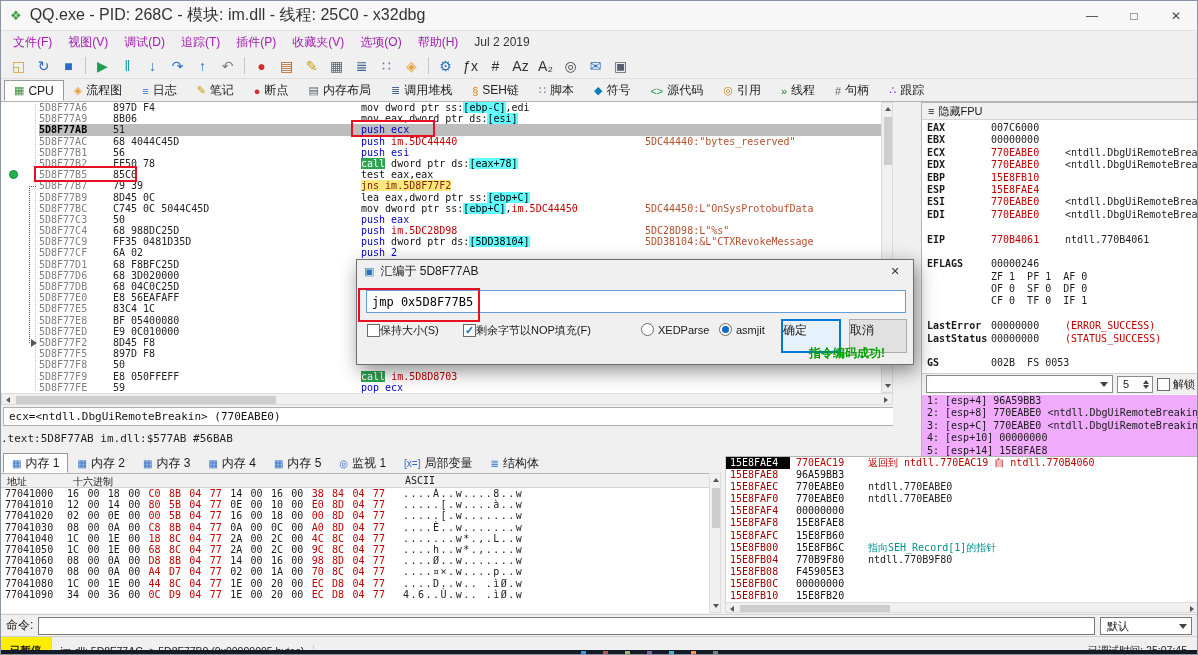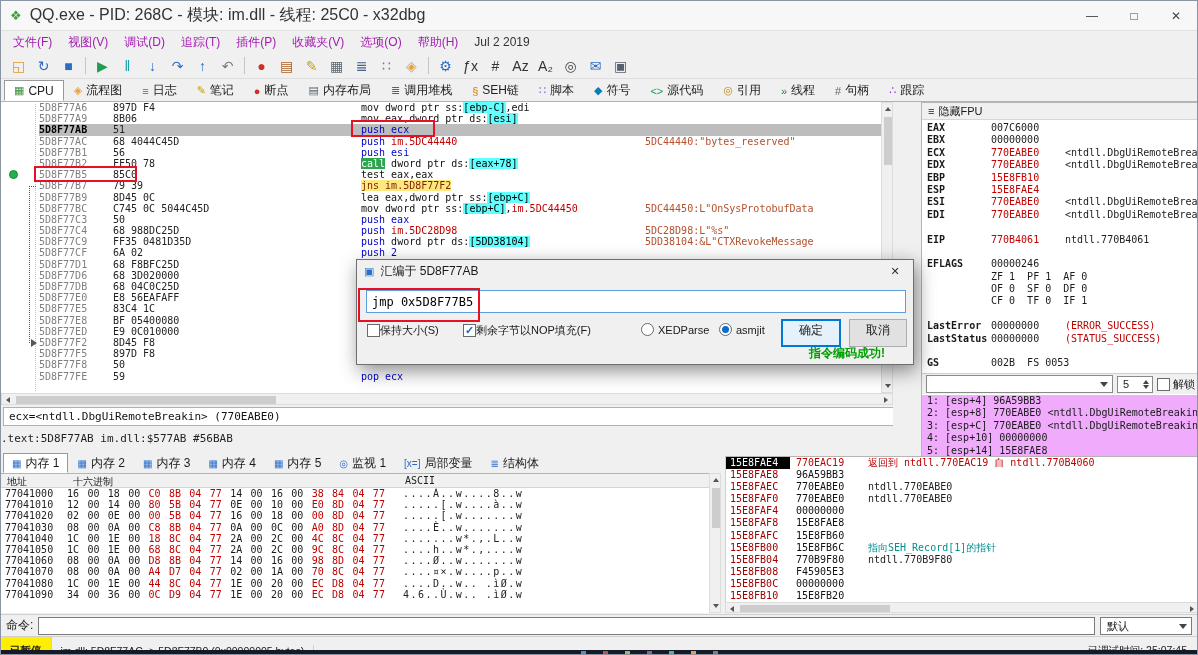--- a/index.html
+++ b/index.html
@@ -111,21 +111,21 @@
 .tk-ico{width:5px;height:4px}
 
 #dialog{position:absolute;left:355px;top:258px;width:558px;height:106px;background:#f0f0f0;border:1px solid #6f6f6f;box-shadow:3px 6px 18px rgba(0,0,0,.45);z-index:50}
 #dlg-titlebar{height:23px;display:flex;align-items:center;padding-left:7px}
 #dlg-icon{color:#2b6cc8;margin-right:6px;font-size:11px}
 #dlg-close{margin-left:auto;width:36px;height:23px;display:flex;align-items:center;justify-content:center;font-size:11px;color:#333}
 #dlg-input{position:absolute;left:9px;top:30px;width:540px;height:23px;border:1px solid #5f9ddc;background:#fff;font:12px "DejaVu Sans Mono",monospace;padding-left:5px}
 .dlg-ctrl{position:absolute;top:63px;display:flex;align-items:center;font-size:11px;white-space:nowrap}
 .radio{width:13px;height:13px;border:1px solid #6a6a6a;border-radius:50%;background:#fff;margin-right:4px;display:inline-flex;align-items:center;justify-content:center;flex:none}
 .radio.on::after{content:"";width:7px;height:7px;border-radius:50%;background:#0a6ccc}
-.dlg-btn{position:absolute;top:59px;height:28px;text-align:center;line-height:20px;font-size:12px;background:#e1e1e1;border:1px solid #adadad}
+.dlg-btn{position:absolute;top:59px;height:34px;line-height:20px;font-size:12px;background:#e1e1e1;border:1px solid #adadad}
 #ok-btn{left:424px;width:60px;border:2px solid var(--accent);background:#e5f1fb;line-height:18px}
 #cancel-btn{left:492px;width:58px}
 #dlg-status{position:absolute;right:28px;top:85px;color:var(--success_green);font-weight:bold;font-size:12px}
 
 .anno{position:absolute;border:2px solid var(--annotation_red);z-index:60;pointer-events:none}
 #anno-push{left:350px;top:119px;width:84px;height:17px}
 #anno-addr{left:33px;top:165px;width:103px;height:16px}
 #anno-input{left:357px;top:287px;width:122px;height:34px}
 
 #splitter{position:absolute;left:892px;top:101px;width:28px;height:354px;background:var(--chrome)}
@@ -312,20 +312,21 @@
     <div class="d-row"><span class="d-gutter"></span><span class="d-addr cell">5D8F77D1</span><span class="d-bytes cell">68 F8BFC25D</span><span class="d-ins cell"></span><span class="d-cmt cell">5DC2BFF8:&amp;L"func"</span></div>
     <div class="d-row"><span class="d-gutter"></span><span class="d-addr cell">5D8F77D6</span><span class="d-bytes cell">68 3D020000</span><span class="d-ins cell"></span><span class="d-cmt cell"></span></div>
     <div class="d-row"><span class="d-gutter"></span><span class="d-addr cell">5D8F77DB</span><span class="d-bytes cell">68 04C0C25D</span><span class="d-ins cell"></span><span class="d-cmt cell"></span></div>
     <div class="d-row"><span class="d-gutter"></span><span class="d-addr cell">5D8F77E0</span><span class="d-bytes cell">E8 56EAFAFF</span><span class="d-ins cell"></span><span class="d-cmt cell"></span></div>
     <div class="d-row"><span class="d-gutter"></span><span class="d-addr cell">5D8F77E5</span><span class="d-bytes cell">83C4 1C</span><span class="d-ins cell"></span><span class="d-cmt cell"></span></div>
     <div class="d-row"><span class="d-gutter"></span><span class="d-addr cell">5D8F77E8</span><span class="d-bytes cell">BF 05400080</span><span class="d-ins cell"></span><span class="d-cmt cell"></span></div>
     <div class="d-row"><span class="d-gutter"></span><span class="d-addr cell">5D8F77ED</span><span class="d-bytes cell">E9 0C010000</span><span class="d-ins cell"></span><span class="d-cmt cell"></span></div>
     <div class="d-row"><span class="d-gutter"></span><span class="d-addr cell">5D8F77F2</span><span class="d-bytes cell">8D45 F8</span><span class="d-ins cell"></span><span class="d-cmt cell"></span></div>
     <div class="d-row"><span class="d-gutter"></span><span class="d-addr cell">5D8F77F5</span><span class="d-bytes cell">897D F8</span><span class="d-ins cell"></span><span class="d-cmt cell"></span></div>
     <div class="d-row"><span class="d-gutter"></span><span class="d-addr cell">5D8F77F8</span><span class="d-bytes cell">50</span><span class="d-ins cell"></span><span class="d-cmt cell"></span></div>
+    <div class="d-row"><span class="d-gutter"></span><span class="d-addr cell">5D8F77F9</span><span class="d-bytes cell">E8 050FFEFF</span><span class="d-ins cell"><span class="seg-g">call</span><span class="seg-p"> </span><span class="seg-r">im.5D8D8703</span></span><span class="d-cmt cell"></span></div>
     <div class="d-row"><span class="d-gutter"></span><span class="d-addr cell">5D8F77FE</span><span class="d-bytes cell">59</span><span class="d-ins cell"><span class="seg-b">pop ecx</span></span><span class="d-cmt cell"></span></div>
   </div>
 <div id="jump-line-col"></div>
 <div id="jump-bracket"></div>
 <div id="jump-arrow"></div>
 
 <div class="sb" style="left:880px;top:101px;width:12px;height:291px">
   <span class="tri" style="left:3px;top:4px;border-left:3px solid transparent;border-right:3px solid transparent;border-bottom:4px solid #555"></span>
   <span class="thumb" style="left:2px;top:14px;width:8px;height:48px"></span>
   <span class="tri" style="left:3px;bottom:4px;border-left:3px solid transparent;border-right:3px solid transparent;border-top:4px solid #555"></span>

